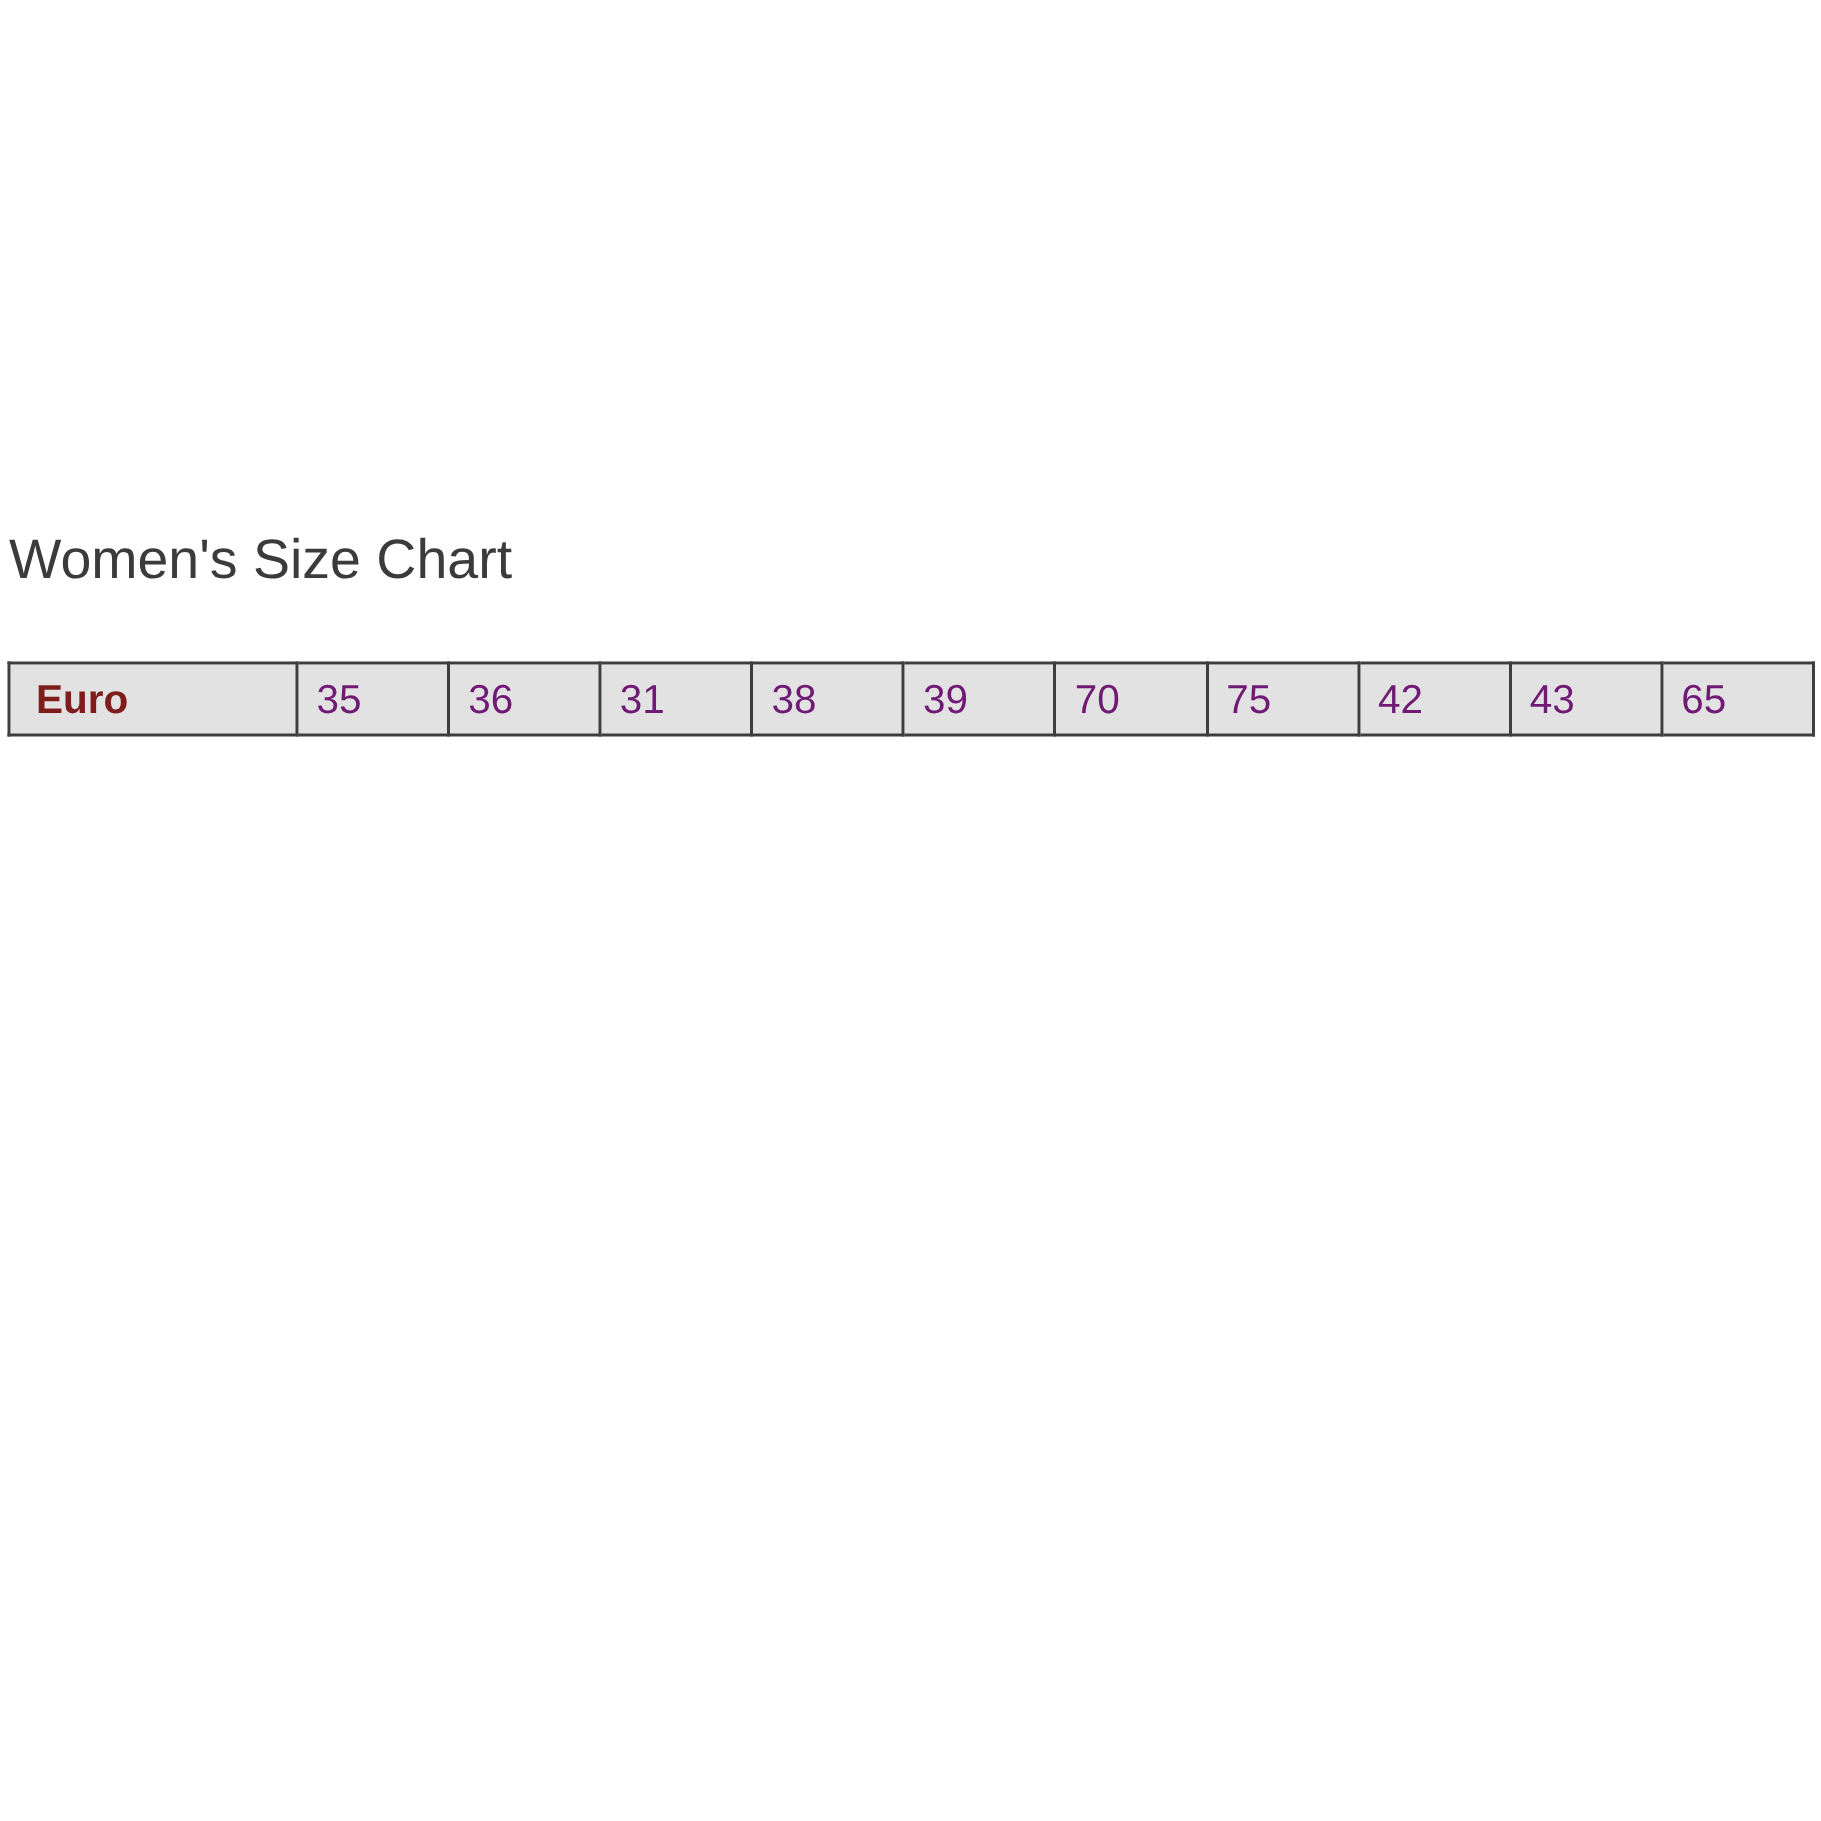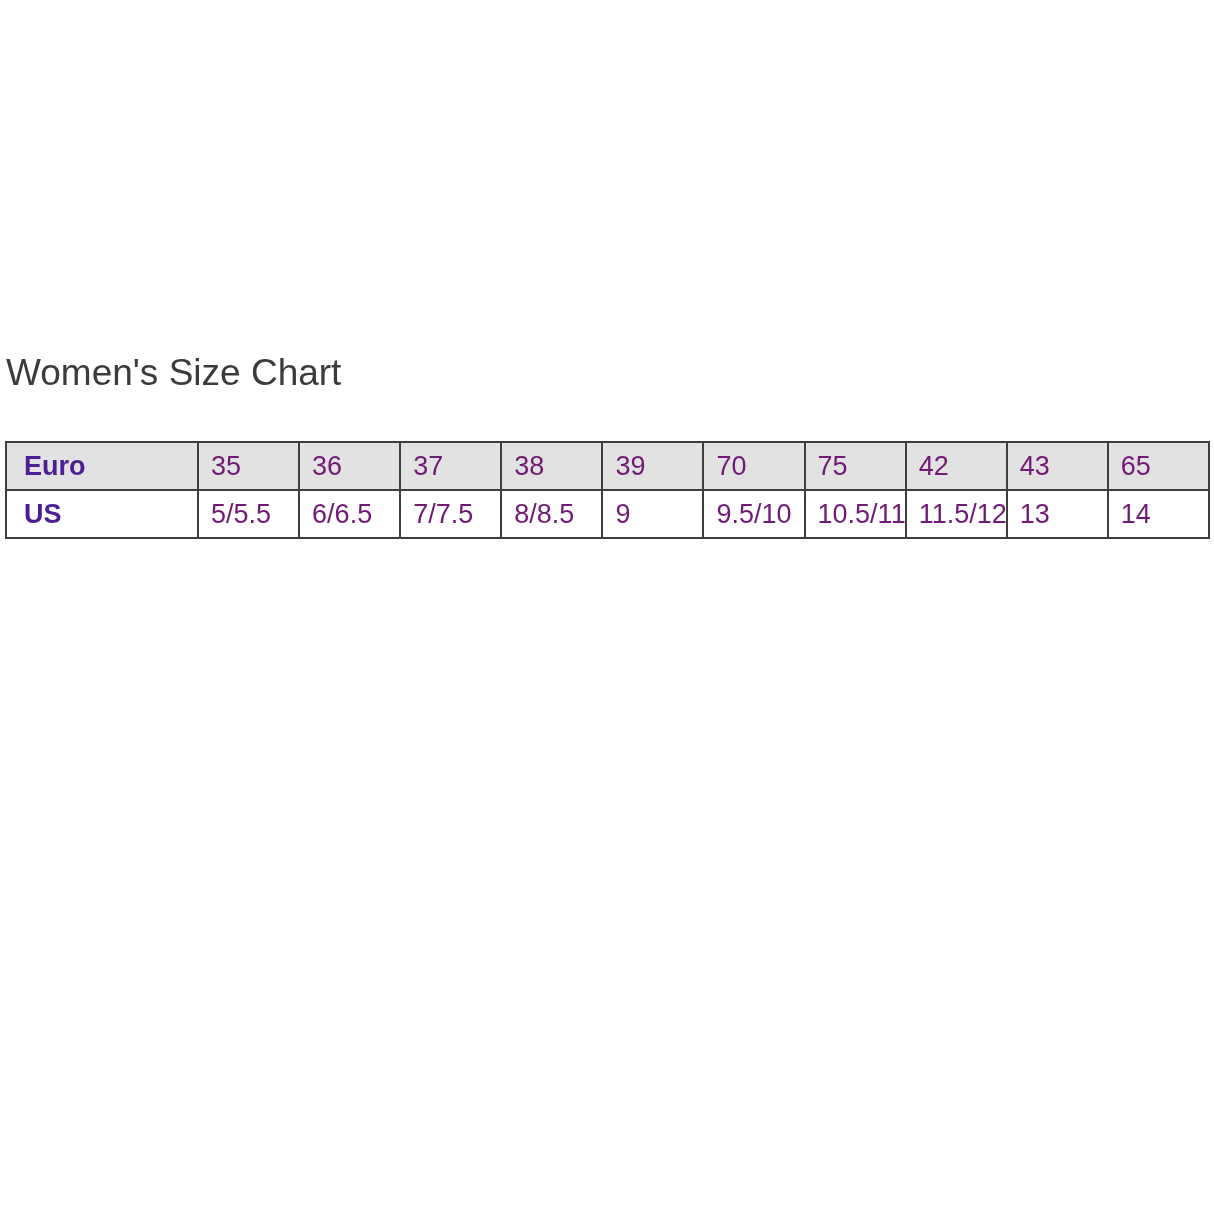--- a/index.html
+++ b/index.html
@@ -40,21 +40,21 @@
     height: 46px;
     padding: 0 0 0 12px;
     font-size: 27px;
     text-align: left;
     vertical-align: middle;
     white-space: nowrap;
     overflow: hidden;
   }
   table.size-chart th {
     font-weight: 700;
-    color: #4c1d95;
+    color: #7f1d1d;
     padding-left: 17px;
   }
   table.size-chart td {
     font-weight: 400;
     color: #701a75;
   }
   table.size-chart tr.striped { background: #e2e2e2; }
   table.size-chart tr.plain   { background: #ffffff; }
 </style>
 </head>
@@ -75,37 +75,24 @@
         <col>
         <col>
         <col>
         <col>
     </colgroup>
     <tbody>
       <tr class="striped">
         <th>Euro</th>
         <td>35</td>
         <td>36</td>
-        <td>37</td>
+        <td>31</td>
         <td>38</td>
         <td>39</td>
         <td>70</td>
         <td>75</td>
         <td>42</td>
         <td>43</td>
         <td>65</td>
       </tr>
-      <tr class="plain">
-        <th>US</th>
-        <td>5/5.5</td>
-        <td>6/6.5</td>
-        <td>7/7.5</td>
-        <td>8/8.5</td>
-        <td>9</td>
-        <td>9.5/10</td>
-        <td>10.5/11</td>
-        <td>11.5/12</td>
-        <td>13</td>
-        <td>14</td>
-      </tr>
     </tbody>
   </table>
 </div>
 
 </body></html>

